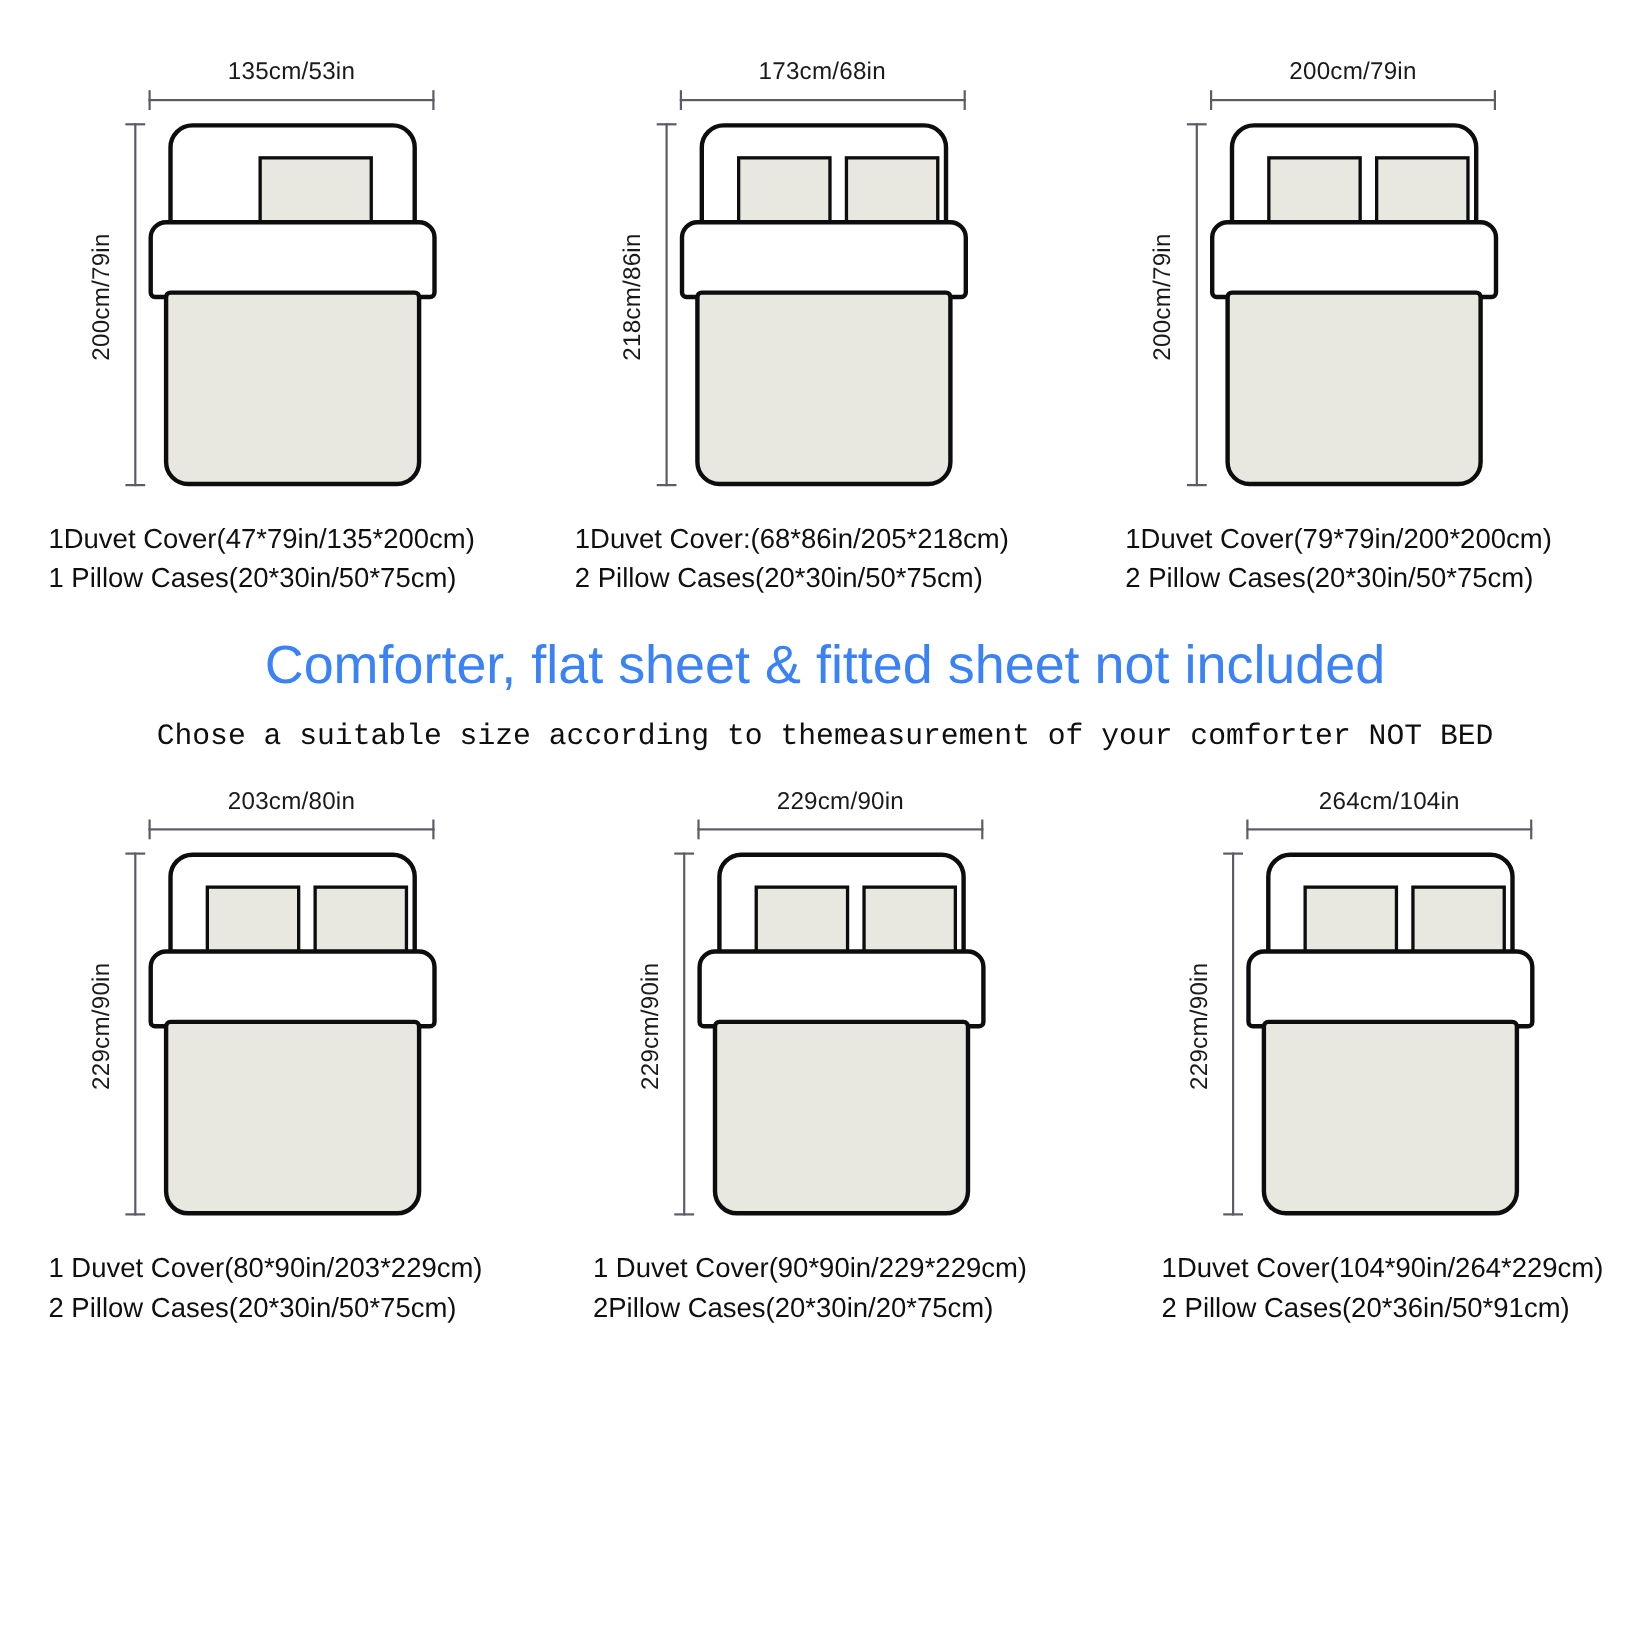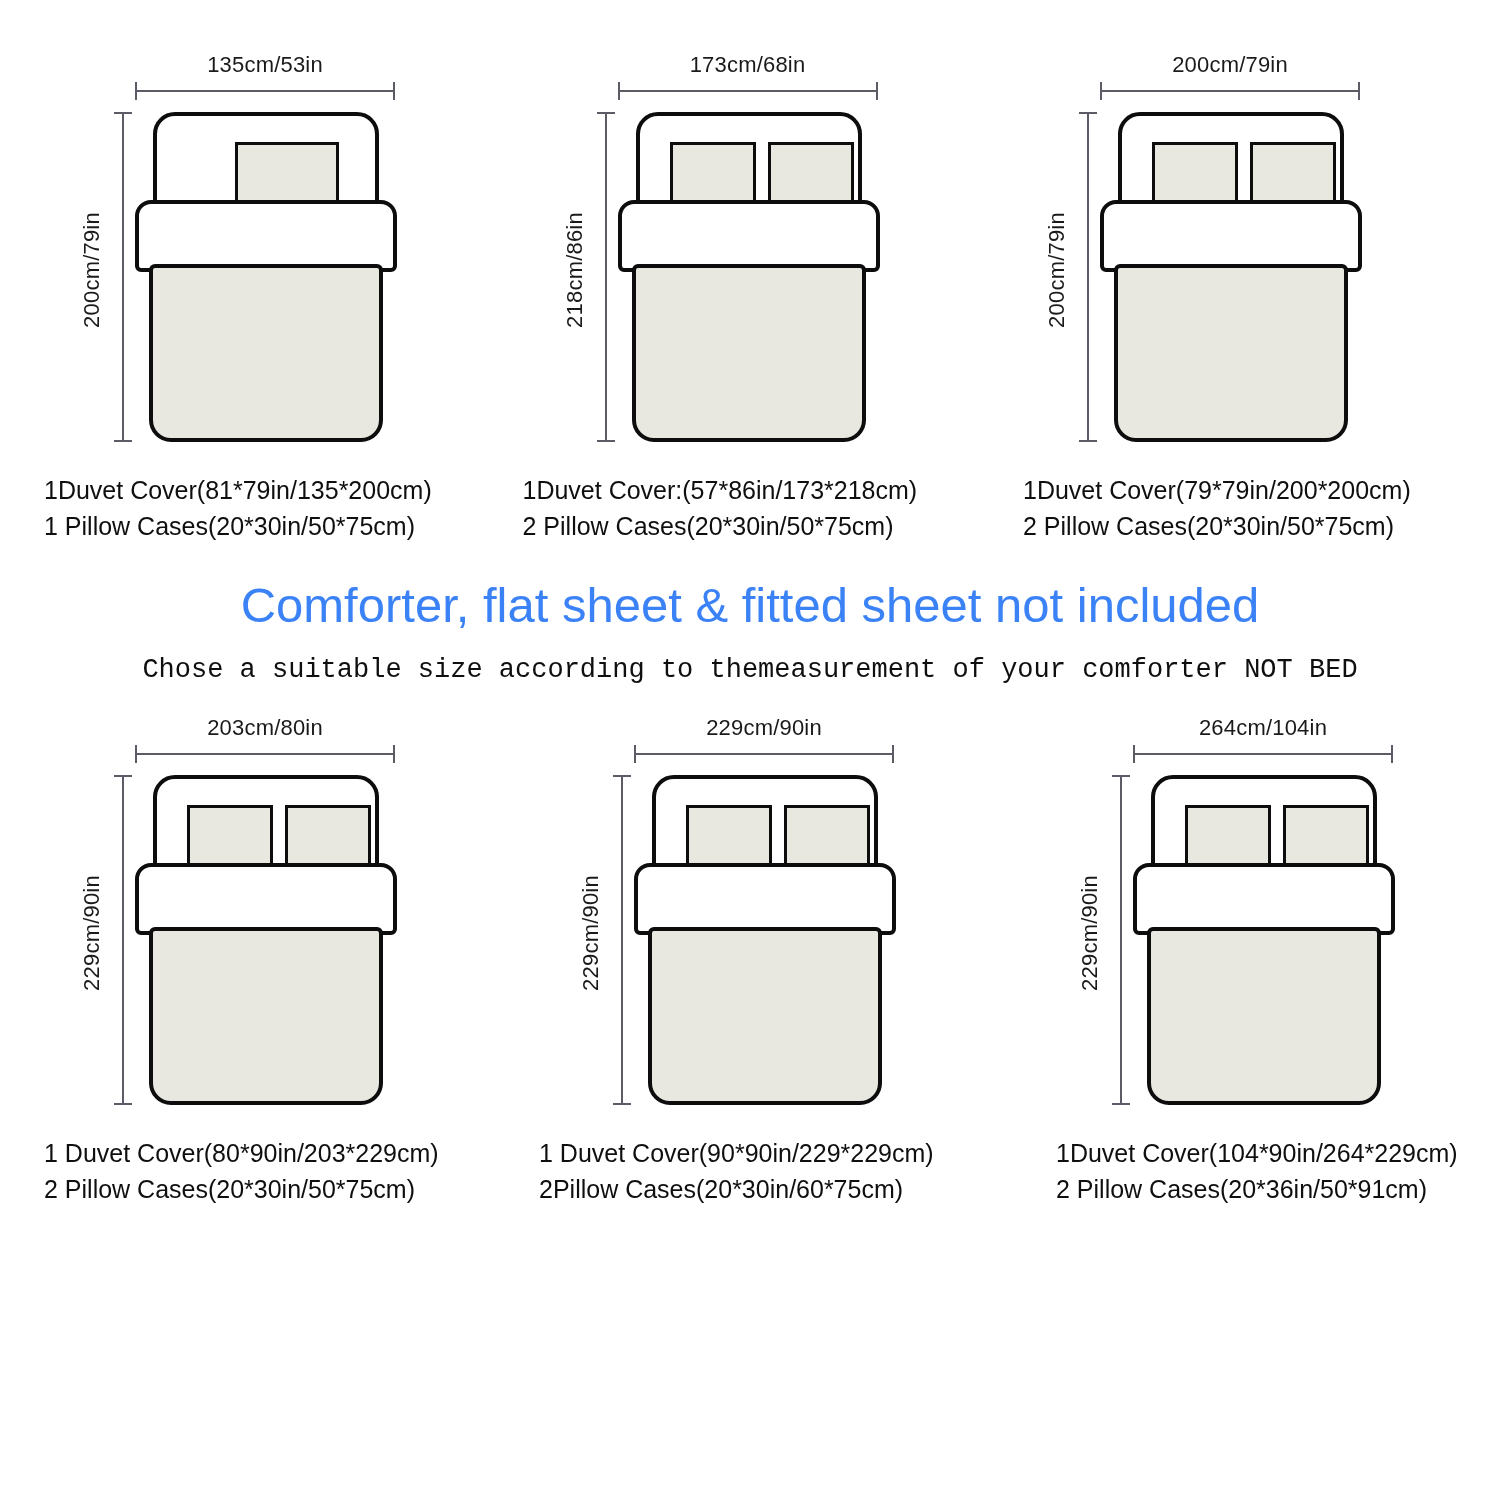--- a/index.html
+++ b/index.html
@@ -241,21 +241,21 @@
         </div>
         <div class="bed">
           <div class="headboard">
             <div class="pillow single"></div>
           </div>
           <div class="duvet-top"></div>
           <div class="duvet-body"></div>
         </div>
       </div>
       <div class="captions">
-        <div class="caption">1Duvet Cover(81*79in/135*200cm)</div>
+        <div class="caption">1Duvet Cover(47*79in/135*200cm)</div>
         <div class="caption">1 Pillow Cases(20*30in/50*75cm)</div>
       </div>
     </div>
 
     <div class="cell cell-2">
       <div class="diagram-block">
         <div class="top-measure">
           <div class="top-label">173cm/68in</div>
           <div class="top-line"></div>
         </div>
@@ -266,21 +266,21 @@
         <div class="bed">
           <div class="headboard">
             <div class="pillow p-left"></div>
             <div class="pillow p-right"></div>
           </div>
           <div class="duvet-top"></div>
           <div class="duvet-body"></div>
         </div>
       </div>
       <div class="captions">
-        <div class="caption">1Duvet Cover:(57*86in/173*218cm)</div>
+        <div class="caption">1Duvet Cover:(68*86in/205*218cm)</div>
         <div class="caption">2 Pillow Cases(20*30in/50*75cm)</div>
       </div>
     </div>
 
     <div class="cell cell-3">
       <div class="diagram-block">
         <div class="top-measure">
           <div class="top-label">200cm/79in</div>
           <div class="top-line"></div>
         </div>
@@ -351,21 +351,21 @@
           <div class="headboard">
             <div class="pillow p-left"></div>
             <div class="pillow p-right"></div>
           </div>
           <div class="duvet-top"></div>
           <div class="duvet-body"></div>
         </div>
       </div>
       <div class="captions">
         <div class="caption">1 Duvet Cover(90*90in/229*229cm)</div>
-        <div class="caption">2Pillow Cases(20*30in/60*75cm)</div>
+        <div class="caption">2Pillow Cases(20*30in/20*75cm)</div>
       </div>
     </div>
 
     <div class="cell cell-3">
       <div class="diagram-block">
         <div class="top-measure">
           <div class="top-label">264cm/104in</div>
           <div class="top-line"></div>
         </div>
         <div class="left-measure">

